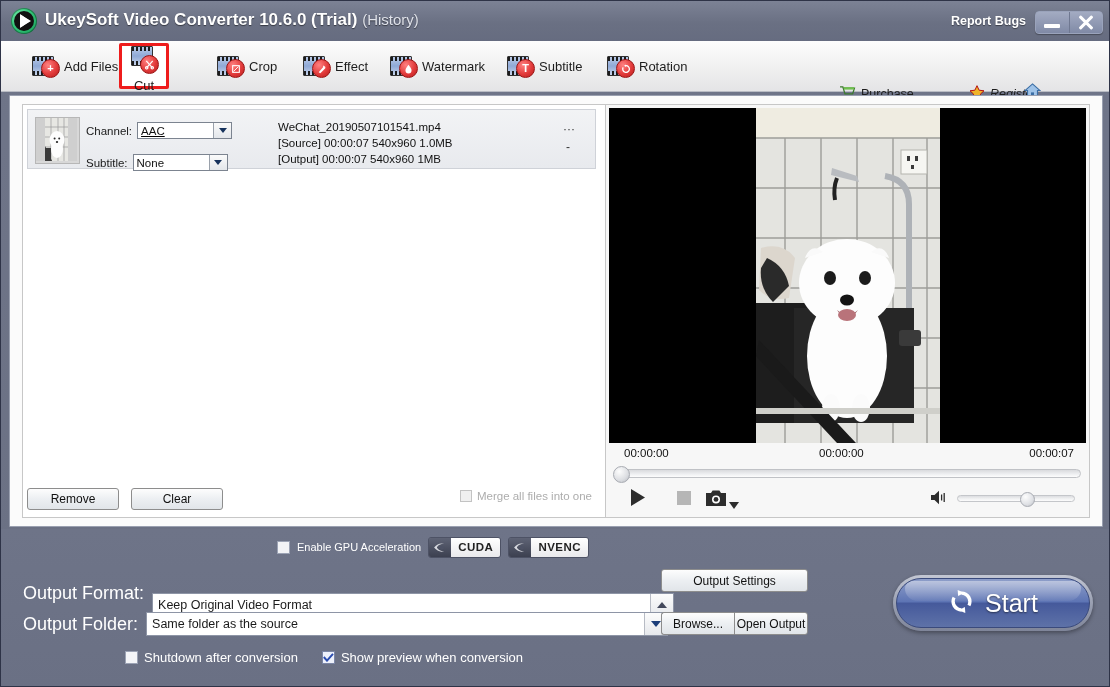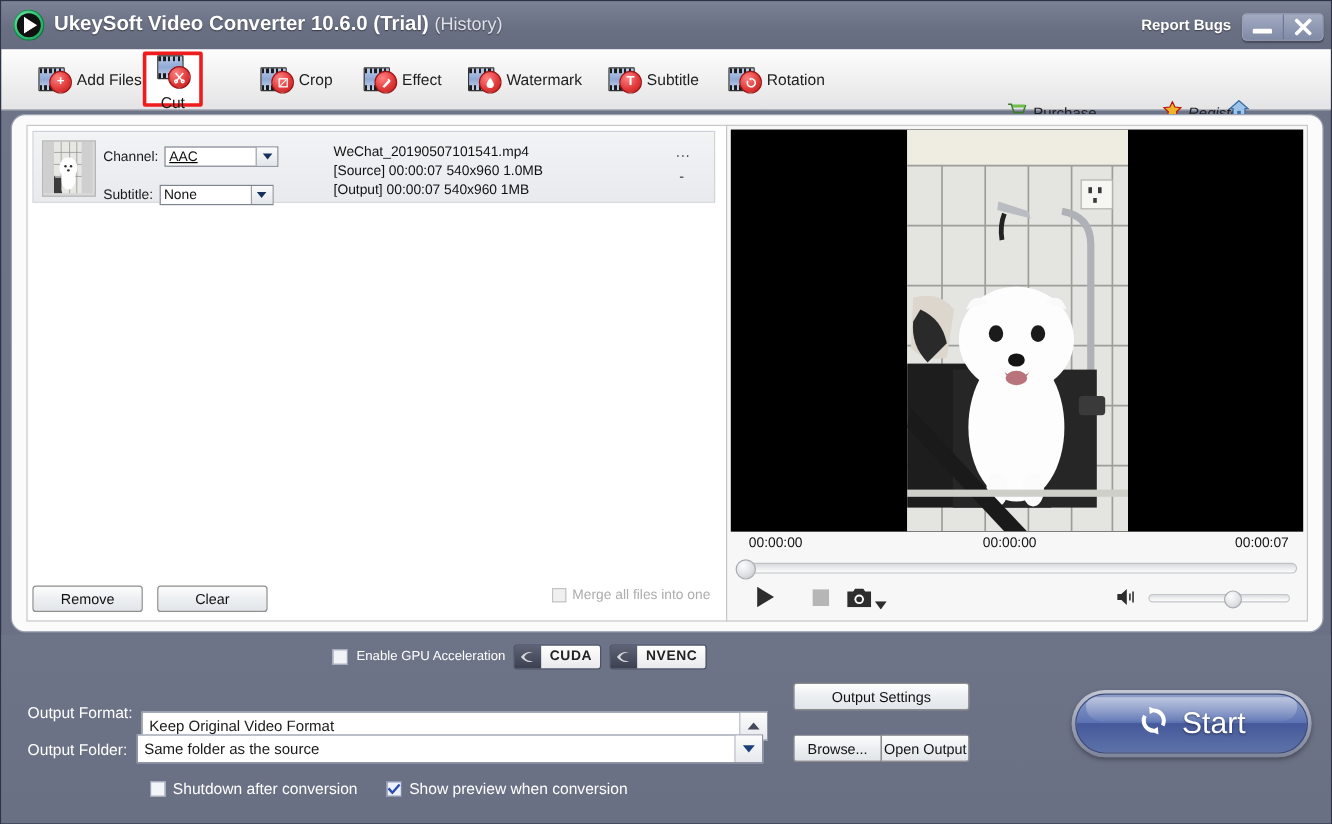--- a/index.html
+++ b/index.html
@@ -114,21 +114,21 @@
   }
   .badge svg{display:block;}
   .lnk{
     position:absolute;top:14px;height:22px;display:flex;align-items:center;gap:5px;cursor:pointer;margin-top:28px;
   }
   .lnk .lbl{font-size:12.5px;color:#1d1d1d;white-space:nowrap;}
 
   
   .main{
     position:absolute;left:8px;top:94px;width:1094px;height:432px;
-    background:#fbfbfb;border:1px solid #9aa0b0;border-radius:12px;
+    background:#fbfbfb;border:1px solid #9aa0b0;border-radius:1px;
     box-sizing:border-box;
   }
   .filepanel{
     position:absolute;left:12px;top:8px;width:585px;height:414px;
     background:#fff;border:1px solid #c7c7c7;box-sizing:border-box;
   }
   .filerow{
     position:absolute;left:4px;top:4px;width:569px;height:60px;
     background:linear-gradient(180deg,#f2f3f5 0%,#e8eaee 100%);
     border:1px solid #cfd2d8;box-sizing:border-box;
@@ -228,21 +228,21 @@
   .nv .eye{
     width:22px;height:100%;display:flex;align-items:center;justify-content:center;
     background:linear-gradient(180deg,#5e6375 0%,#3c4050 100%);
   }
   .nv .nvlbl{
     padding:0 7px;height:100%;display:flex;align-items:center;
     background:linear-gradient(180deg,#ffffff 0%,#e9e9ec 100%);
     font-size:11.5px;font-weight:bold;color:#222;letter-spacing:.5px;
   }
   .frm-row{position:absolute;display:flex;align-items:center;}
-  .frm-lbl{font-size:13px;color:#fff;}
+  .frm-lbl{font-size:18px;color:#fff;}
   .wide{
     position:relative;height:24px;background:#fff;border:1px solid #8e95a6;box-sizing:border-box;
     display:flex;align-items:center;cursor:pointer;
   }
   .wide .val{font-size:12.5px;color:#1a1a1a;padding-left:5px;}
   .wide .arrow{
     position:absolute;right:0;top:0;width:22px;height:22px;
     background:linear-gradient(180deg,#fcfcfc 0%,#e6e8ec 100%);
     border-left:1px solid #b7bbc4;
     display:flex;align-items:center;justify-content:center;

